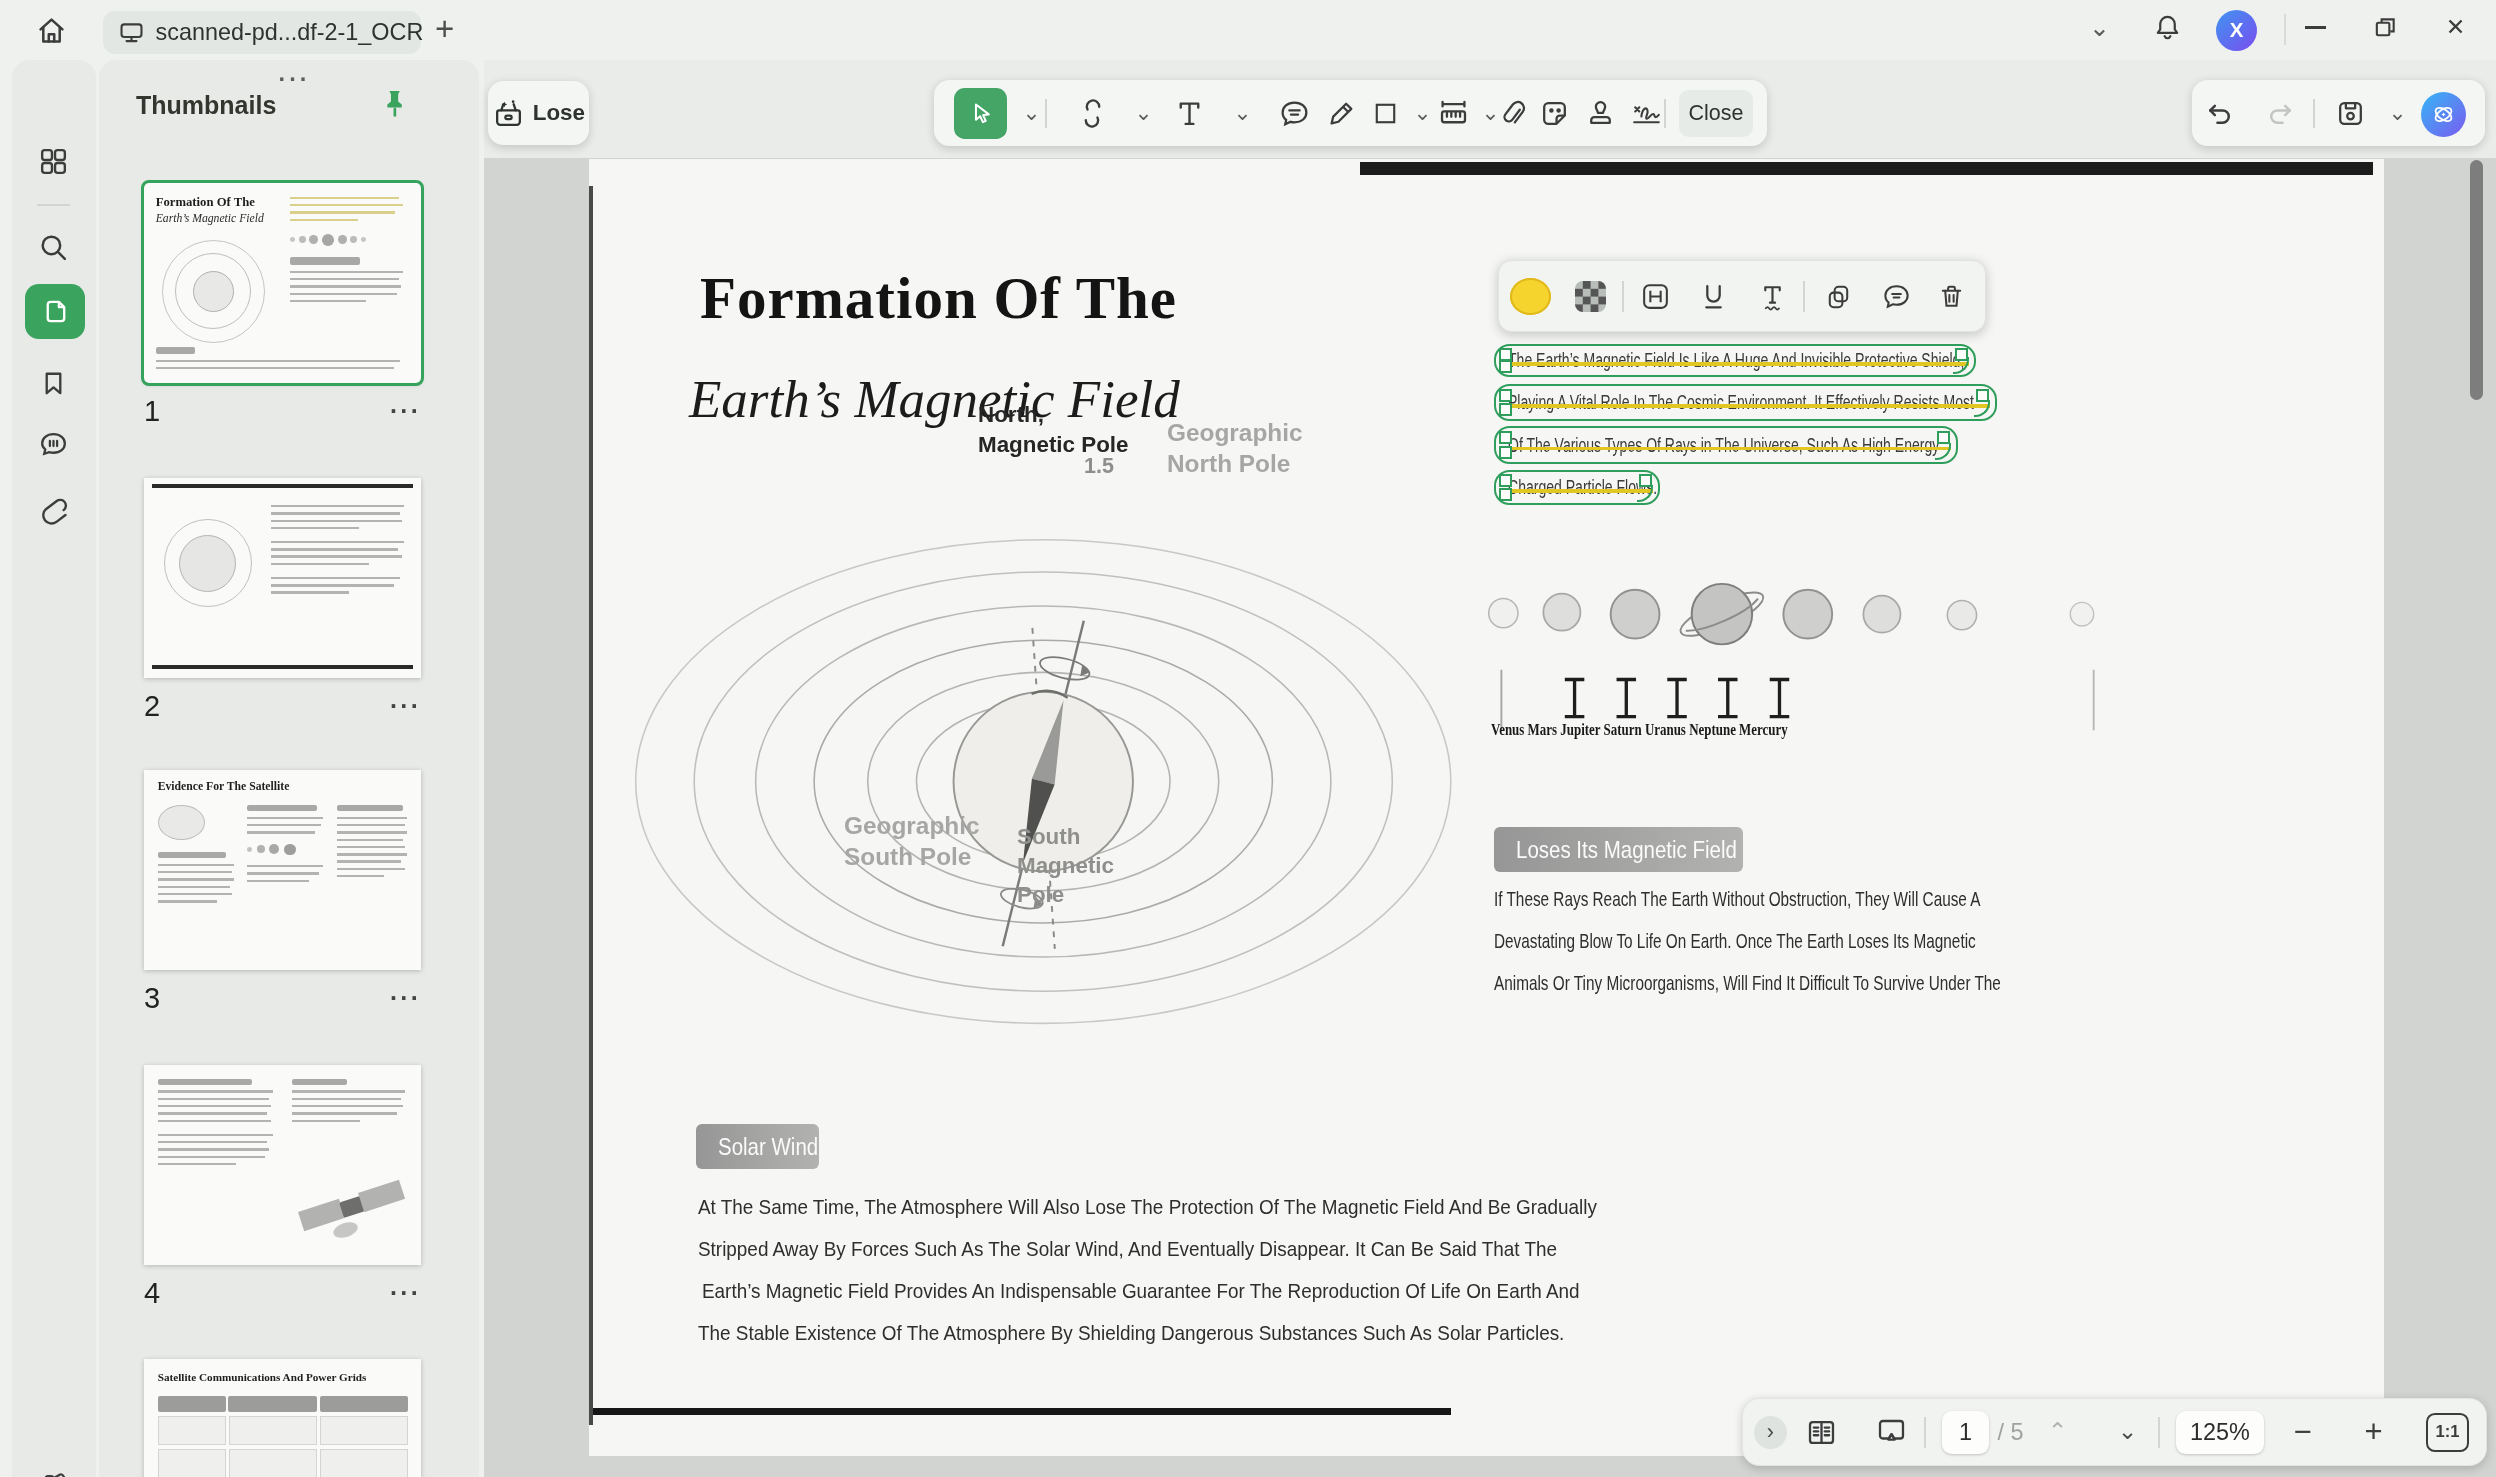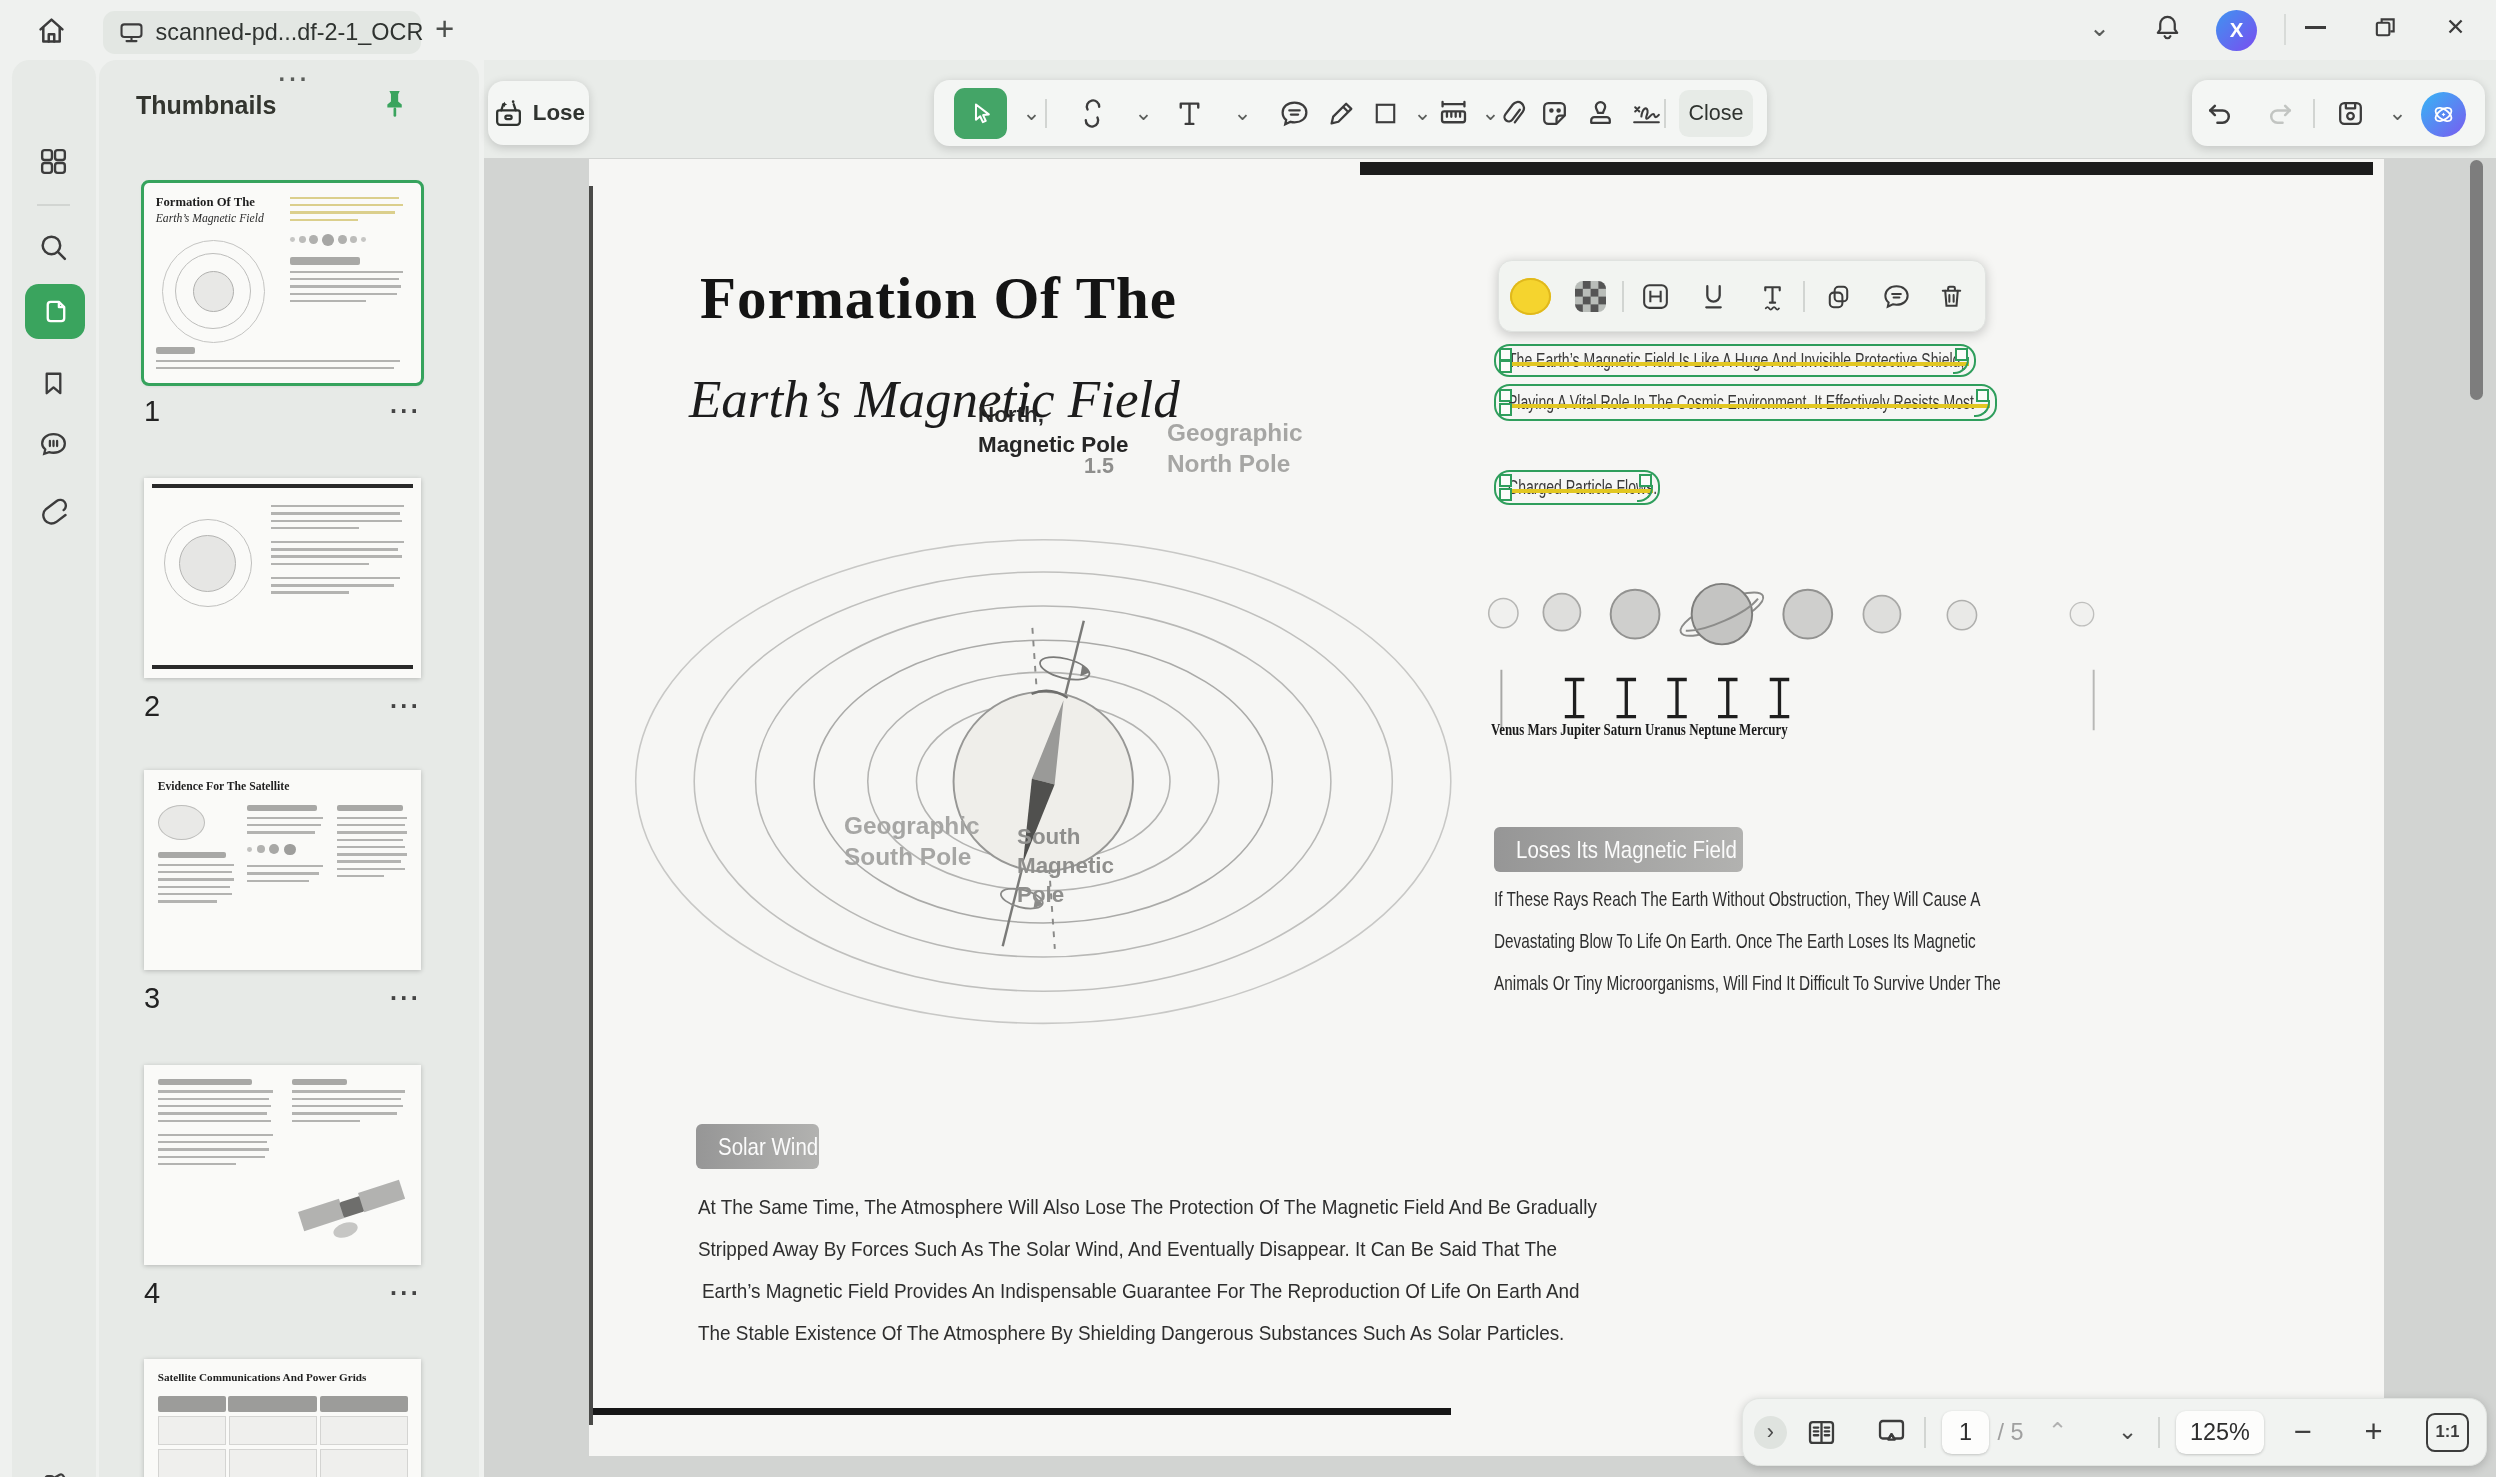--- a/index.html
+++ b/index.html
@@ -641,20 +641,28 @@
     <span class="fan" style="right:4.9px;bottom:1px;"></span>
   </div>
   <div class="abs sline" style="left:1010px;top:226px;width:503px;height:37px;">
     <span class="txt">Playing A Vital Role In The Cosmic Environment. It Effectively Resists Most</span>
     <span class="yline"></span>
     <span class="hd" style="left:2.9px;top:2.9px;"></span>
     <span class="hd" style="left:2.9px;bottom:2.9px;"></span>
     <span class="hd" style="right:5.9px;top:2.9px;"></span>
     <span class="fan" style="right:4.9px;bottom:2px;"></span>
   </div>
+  <div class="abs sline" style="left:1010px;top:268px;width:464px;height:38px;">
+    <span class="txt">Of The Various Types Of Rays in The Universe, Such As High Energy</span>
+    <span class="yline"></span>
+    <span class="hd" style="left:2.9px;top:2.9px;"></span>
+    <span class="hd" style="left:2.9px;bottom:2.9px;"></span>
+    <span class="hd" style="right:5.9px;top:2.9px;"></span>
+    <span class="fan" style="right:4.9px;bottom:2px;"></span>
+  </div>
   <div class="abs sline" style="left:1010px;top:312px;width:166px;height:35px;">
     <span class="txt">Charged Particle Flows.</span>
     <span class="yline"></span>
     <span class="hd" style="left:2.9px;top:2px;"></span>
     <span class="hd" style="left:2.9px;bottom:2px;"></span>
     <span class="hd" style="right:5.9px;top:2px;"></span>
     <span class="fan" style="right:4.9px;bottom:1px;"></span>
   </div>
 
   <div class="abs anno" style="left:1014px;top:102px;">

